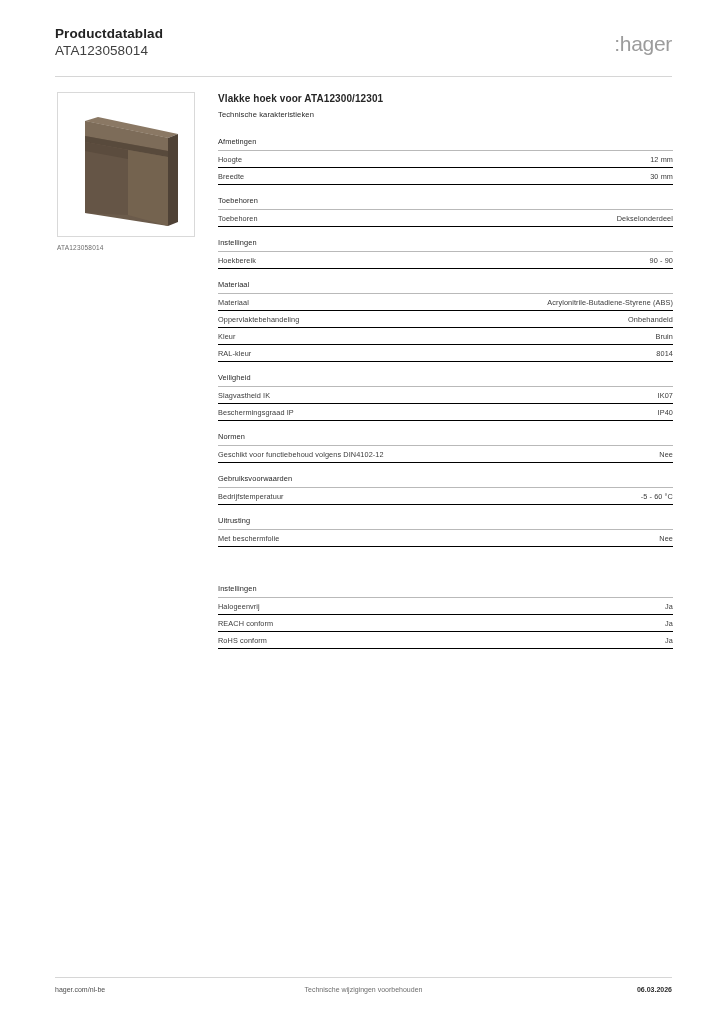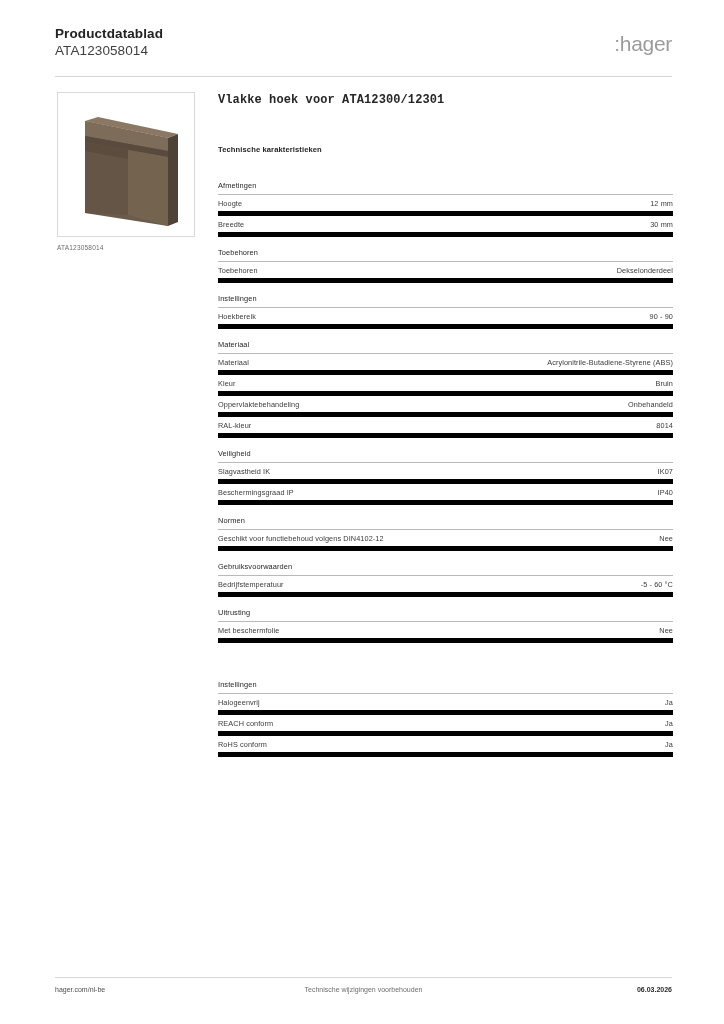--- a/index.html
+++ b/index.html
@@ -78,52 +78,51 @@
   }
 
   
   .spec {
     position: absolute;
     top: 93px;
     left: 218px;
     width: 455px;
   }
   .spec-title {
-    font-size: 12px;
+    font-size: 10px;
     font-weight: bold;
     color: #262626;
-    margin-bottom: 38px;
-    letter-spacing: 0.1px;
-    font-family: Liberation Mono, monospace;
+    margin-bottom: 6px;
+    letter-spacing: 0.1px;
   }
   .spec-subtitle {
     font-size: 7.6px;
-    font-weight: bold;
+    font-weight: normal;
     color: #262626;
-    margin-bottom: 27px;
+    margin-bottom: 18px;
     letter-spacing: 0.1px;
   }
   .group { margin-bottom: 0; }
   .group-head {
     font-size: 7.4px;
     font-weight: normal;
     color: #262626;
     padding-bottom: 4px;
     border-bottom: 1px solid #b9b9b9;
     letter-spacing: 0.1px;
   }
   .group-gap { height: 11px; }
   .row {
     display: flex;
     justify-content: space-between;
     align-items: baseline;
     font-size: 7.3px;
     color: #3a3a3a;
     padding: 3.5px 0 3.5px 0;
-    border-bottom: 5px solid #000000;
+    border-bottom: 1px solid #000000;
     letter-spacing: 0.1px;
     gap: 21px;
   }
   .row .k { white-space: nowrap; }
   .row .v { white-space: nowrap; }
 
   
   .footer-rule {
     position: absolute;
     bottom: 46px;
@@ -211,26 +210,26 @@
     </div>
     <div class="group-gap"></div>
 
     <div class="group">
       <div class="group-head">Materiaal</div>
       <div class="row">
         <span class="k">Materiaal</span>
         <span class="v">Acrylonitrile-Butadiene-Styrene (ABS)</span>
       </div>
       <div class="row">
+        <span class="k">Oppervlaktebehandeling</span>
+        <span class="v">Onbehandeld</span>
+      </div>
+      <div class="row">
         <span class="k">Kleur</span>
         <span class="v">Bruin</span>
-      </div>
-      <div class="row">
-        <span class="k">Oppervlaktebehandeling</span>
-        <span class="v">Onbehandeld</span>
       </div>
       <div class="row">
         <span class="k">RAL-kleur</span>
         <span class="v">8014</span>
       </div>
     </div>
     <div class="group-gap"></div>
 
     <div class="group">
       <div class="group-head">Veiligheid</div>

